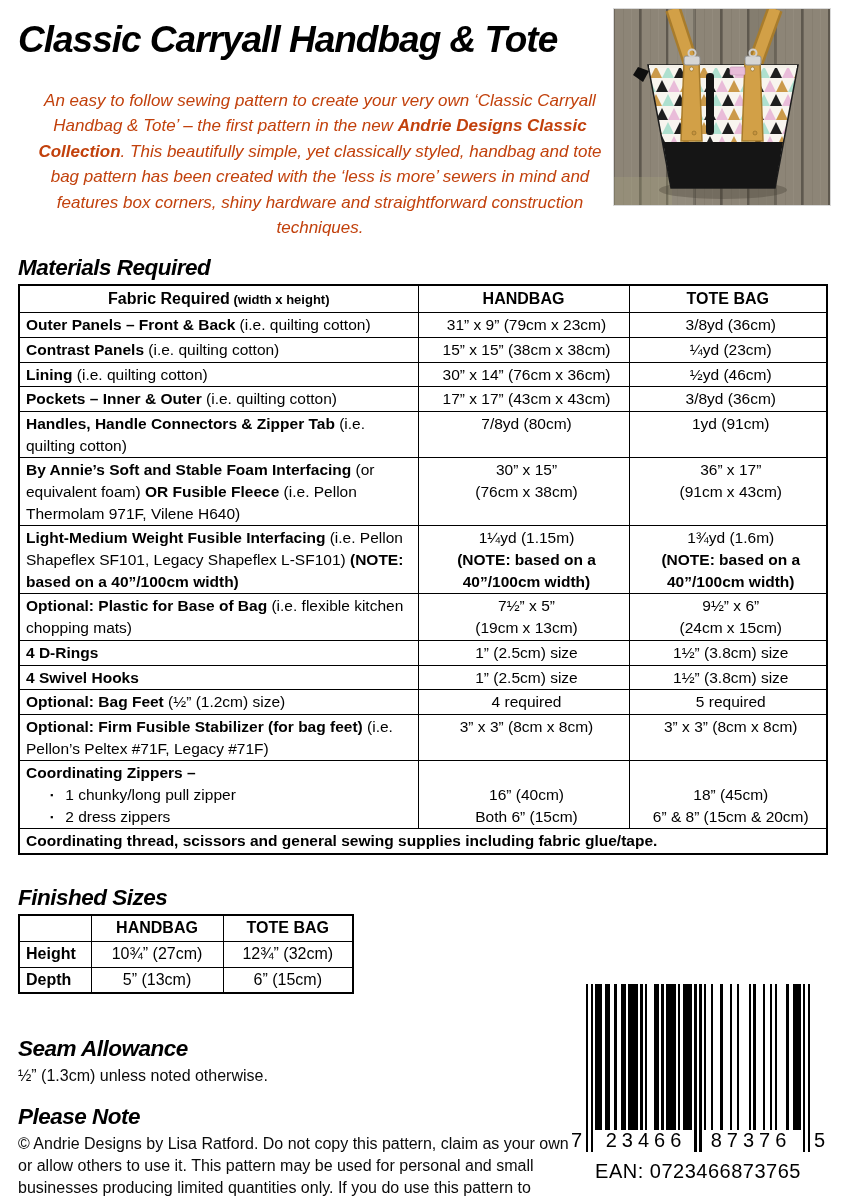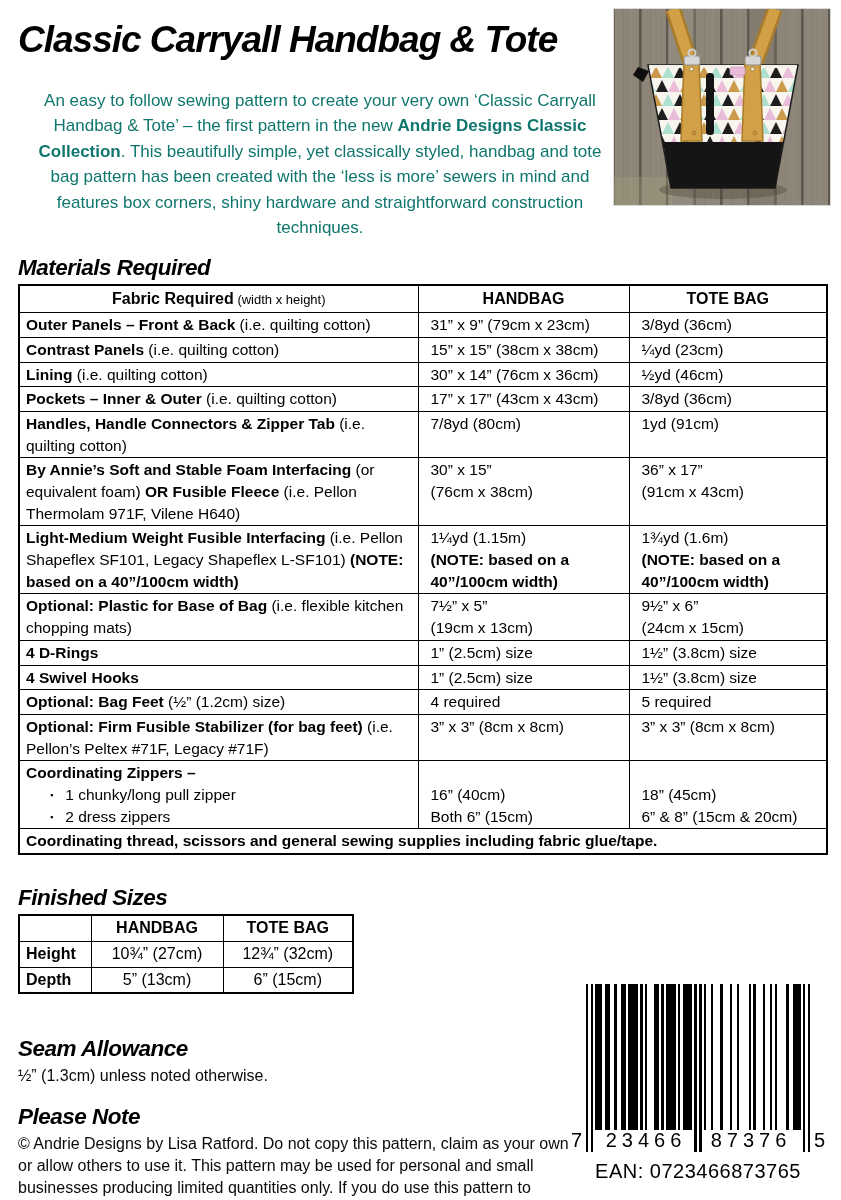--- a/index.html
+++ b/index.html
@@ -9,39 +9,39 @@
     font-family:"Liberation Sans",sans-serif;
   }
   .b{font-weight:bold;}
   
   .title{
     font-style:italic;font-weight:bold;font-size:37px;line-height:1.05;
     margin:21px 0 0 18px;width:578px;letter-spacing:-1px;
   }
   .intro{
     margin:28px 0 0 26px;width:588px;text-align:center;
-    font-size:17px;line-height:1.5;color:#0f766e;
+    font-style:italic;font-size:17px;line-height:1.5;color:#c2410c;
   }
   
   .photo{
     position:absolute;left:613px;top:8px;width:218px;height:198px;
     border:1px solid #d9d9d9;box-sizing:border-box;background:#8d8577;
   }
   
   .h2{font-style:italic;font-weight:bold;font-size:22.5px;letter-spacing:-0.5px;margin:14px 0 3px 18px;}
   
   table{border-collapse:collapse;}
   .materials{margin-left:18px;width:808px;border:2px solid #000;table-layout:fixed;}
   .materials th,.materials td{
     border:1px solid #000;padding:1px 6px;vertical-align:top;
     font-size:15.5px;line-height:1.4;overflow:hidden;
   }
   .materials th{text-align:center;font-size:16px;padding:2px 4px;}
-  .fabric-note{font-size:13px;font-weight:normal;}
-  .materials td.val{padding-left:12px;}
+  .fabric-note{font-size:13px;font-weight:bold;}
+  .materials td.val{text-align:center;padding-left:12px;}
   .materials td.lbl{text-align:left;}
   .bullet-line{padding-left:24px;}
   .bullet{font-size:9px;margin-right:12px;vertical-align:2px;}
   .materials tfoot td{font-weight:bold;text-align:left;}
   
   .finished{margin-left:18px;border:2px solid #000;table-layout:fixed;margin-top:2px;}
   .finished th,.finished td{
     border:1px solid #000;font-size:16px;line-height:1.3;padding:2px 6px;text-align:center;
   }
   .finished td.row-label{font-weight:bold;text-align:left;}

